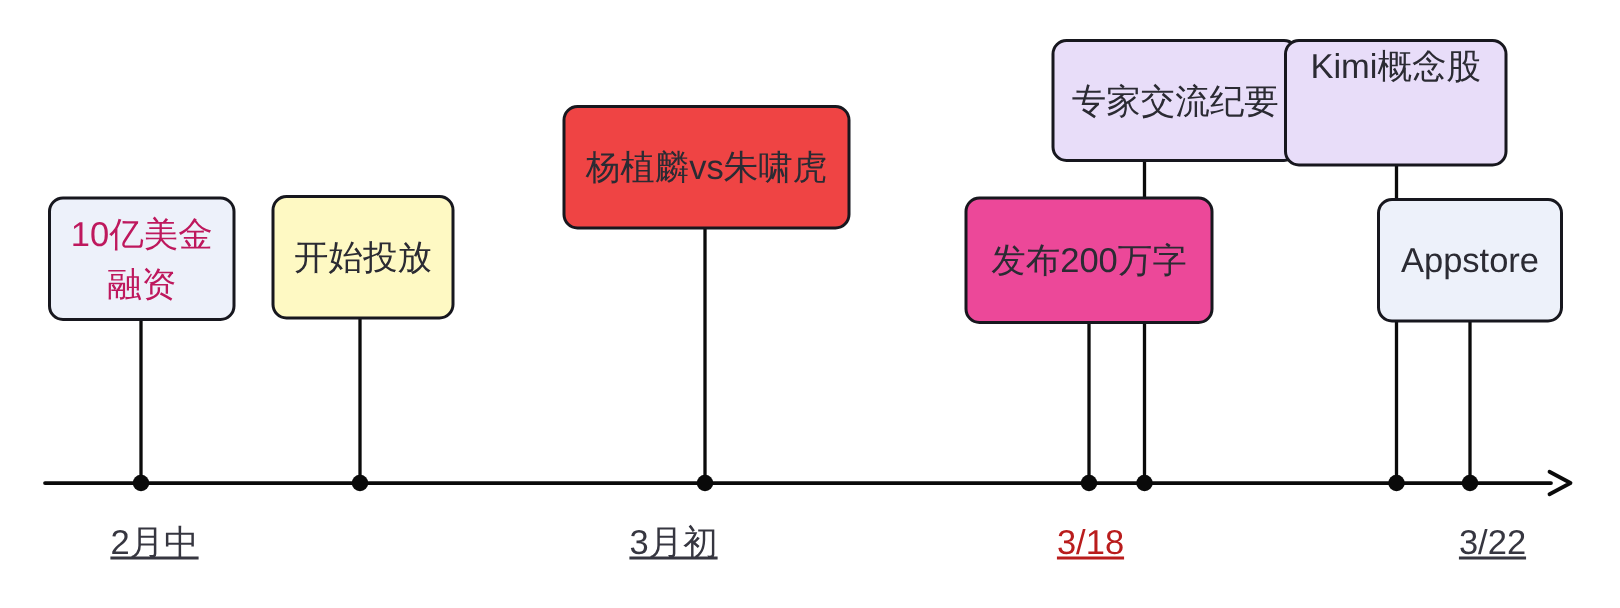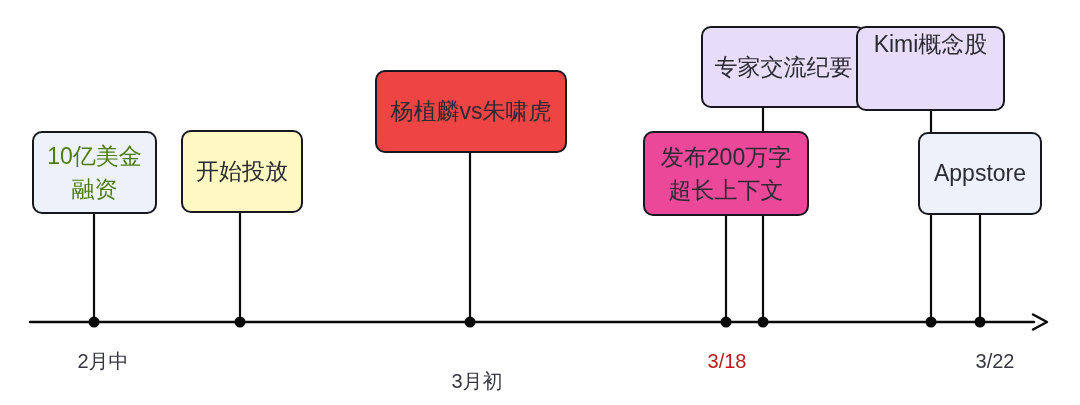--- a/index.html
+++ b/index.html
@@ -36,23 +36,24 @@
     font-size: 23px;
     line-height: 33px;
     white-space: nowrap;
     padding: 0 6px;
   }
   .tick-label {
     position: absolute;
     z-index: 2;
     transform: translateX(-50%);
     color: #363640;
-    font-size: 20px;
+    font-size: 23px;
     line-height: 28px;
     white-space: nowrap;
+    text-decoration: underline;
   }
 </style>
 </head>
 <body>
 
 <div id="timeline-canvas">
     <svg id="diagram-svg" width="1080" height="405" viewBox="0 0 1080 405">
       <line x1="30" y1="322" x2="1034" y2="322" stroke="#0a0a0a" stroke-width="2.5" stroke-linecap="round"></line>
       <polyline points="1033,314.5 1047,322 1033,329.5" fill="none" stroke="#0a0a0a" stroke-width="2.5" stroke-linecap="round" stroke-linejoin="round"></polyline>
       <line x1="94" y1="211" x2="94" y2="322" stroke="#0a0a0a" stroke-width="2.2"></line>
@@ -63,40 +64,39 @@
       <line x1="931" y1="108" x2="931" y2="322" stroke="#0a0a0a" stroke-width="2.2"></line>
       <line x1="980" y1="212" x2="980" y2="322" stroke="#0a0a0a" stroke-width="2.2"></line>
       <circle cx="94" cy="322" r="5.5" fill="#0a0a0a"></circle>
       <circle cx="240" cy="322" r="5.5" fill="#0a0a0a"></circle>
       <circle cx="470" cy="322" r="5.5" fill="#0a0a0a"></circle>
       <circle cx="726" cy="322" r="5.5" fill="#0a0a0a"></circle>
       <circle cx="763" cy="322" r="5.5" fill="#0a0a0a"></circle>
       <circle cx="931" cy="322" r="5.5" fill="#0a0a0a"></circle>
       <circle cx="980" cy="322" r="5.5" fill="#0a0a0a"></circle>
     </svg>
-    <div class="event-box" style="left: 32px; top: 131px; width: 125px; height: 83px; background: rgb(237, 241, 250); border-color: rgb(23, 23, 30); color: #4d7c0f;">
+    <div class="event-box" style="left: 32px; top: 131px; width: 125px; height: 83px; background: rgb(237, 241, 250); border-color: rgb(23, 23, 30); color: #be185d;">
       <div>10亿美金</div>
       <div>融资</div>
     </div>
     <div class="event-box" style="left: 181px; top: 130px; width: 122px; height: 83px; background: #fef9c3; border-color: rgb(23, 23, 30); color: rgb(43, 43, 51);">
       <div>开始投放</div>
     </div>
     <div class="event-box" style="left: 375px; top: 26px; width: 192px; height: 83px; background: #ef4444; border-color: rgb(23, 23, 30); color: rgb(43, 43, 51); margin-top: 44px;">
       <div>杨植麟vs朱啸虎</div>
     </div>
     <div class="event-box" style="left: 643px; top: 131px; width: 166px; height: 85px; background: #ec4899; border-color: rgb(23, 23, 30); color: rgb(43, 43, 51);">
       <div>发布200万字</div>
-      <div>超长上下文</div>
     </div>
     <div class="event-box" style="left: 680px; top: 26px; width: 165px; height: 82px; background: rgb(232, 221, 249); border-color: rgb(23, 23, 30); color: rgb(43, 43, 51); margin-left: 21px;">
       <div>专家交流纪要</div>
     </div>
     <div class="event-box" style="left: 856px; top: 26px; width: 149px; height: 85px; background: rgb(232, 221, 249); border-color: rgb(23, 23, 30); color: rgb(43, 43, 51); justify-content: space-between;">
       <div>Kimi概念股</div>
     </div>
     <div class="event-box" style="left: 918px; top: 132px; width: 124px; height: 83px; background: rgb(237, 241, 250); border-color: rgb(23, 23, 30); color: rgb(43, 43, 51);">
       <div>Appstore</div>
     </div>
     <div class="tick-label" style="left: 103px; top: 347px; color: rgb(54, 54, 64);">2月中</div>
-    <div class="tick-label" style="left: 477px; top: 347px; color: rgb(54, 54, 64); margin-top: 20px;">3月初</div>
+    <div class="tick-label" style="left: 449px; top: 347px; color: rgb(54, 54, 64);">3月初</div>
     <div class="tick-label" style="left: 727px; top: 347px; color: #b91c1c;">3/18</div>
     <div class="tick-label" style="left: 995px; top: 347px; color: rgb(54, 54, 64); text-align: right;">3/22</div>
   </div>
 
 </body></html>

